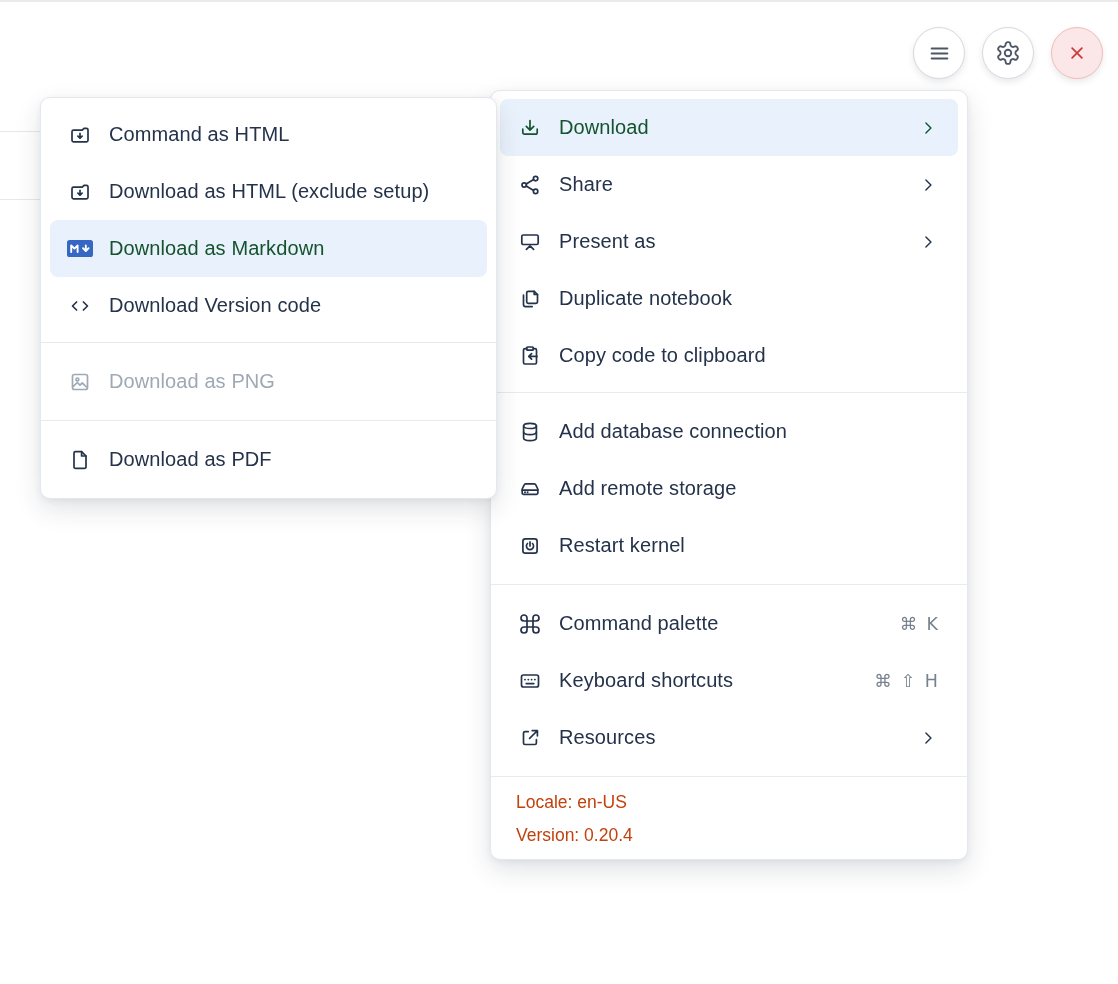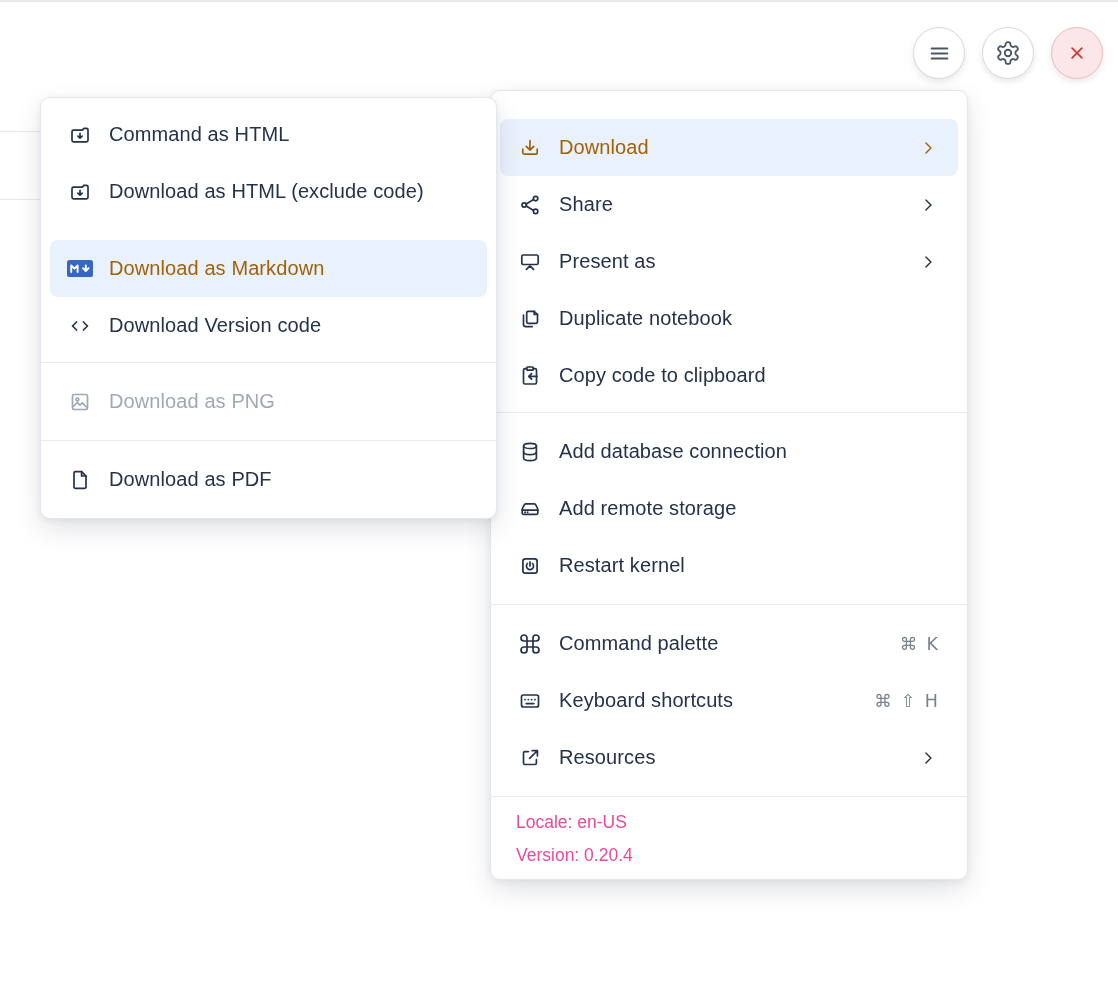--- a/index.html
+++ b/index.html
@@ -46,37 +46,37 @@
   .menu-group { padding: 8px 0; }
   .menu-group + .menu-group { border-top: 1px solid #e7eaee; padding: 10px 0; }
 
   .menu-item {
     height: 57px; margin: 0 9px; border-radius: 8px;
     display: flex; align-items: center;
     padding: 0 20px 0 16px; gap: 15px;
     font-size: 20px; letter-spacing: .1px;
     color: #24324a; cursor: pointer;
   }
-  .menu-item.selected { background: #e9f1fc; color: #a16207; margin-top: 20px; }
+  .menu-item.selected { background: #e9f1fc; color: #14532d; }
   .menu-item.disabled { color: #9fa9b6; cursor: default; }
 
   .mi-icon { width: 28px; display: flex; justify-content: center; flex: 0 0 28px; }
   .mi-label { white-space: nowrap; }
   .mi-right { margin-left: auto; display: flex; align-items: center; }
   .mi-shortcut {
     display: flex; gap: 9px; font-family: "DejaVu Sans", sans-serif;
     font-size: 17.5px; color: #78828f;
   }
   .mi-chevron { display: flex; color: inherit; }
 
   
   .menu-footer { border-top: 1px solid #e7eaee; padding: 9px 0 7px; }
   .menu-footer .foot-line {
     height: 33px; display: flex; align-items: center;
-    padding-left: 25px; font-size: 17.5px; color: #ec4899;
+    padding-left: 25px; font-size: 17.5px; color: #c2410c;
   }
 
   svg { display: block; }
 </style>
 </head>
 <body>
 
 <div class="canvas">
   <div class="top-hairline"></div>
   <div class="bg-line l1"></div>
@@ -281,21 +281,21 @@
             </span>
             <span class="mi-label">Command as HTML</span>
           </div>
           <div class="menu-item">
             <span class="mi-icon">
               <svg width="24" height="24" viewBox="0 0 24 24" fill="none" stroke="currentColor" stroke-width="1.7" stroke-linecap="round" stroke-linejoin="round">
                 <path d="M4 17.3V8.7a1.5 1.5 0 0 1 1.5-1.5h8.7l1.8-1.9h2.5A1.5 1.5 0 0 1 20 6.8v10.5a1.5 1.5 0 0 1-1.5 1.5h-13A1.5 1.5 0 0 1 4 17.3Z"></path>
                 <path d="M12 10.4v4.8M9.9 13.1 12 15.2l2.1-2.1"></path>
               </svg>
             </span>
-            <span class="mi-label">Download as HTML (exclude code)</span>
+            <span class="mi-label">Download as HTML (exclude setup)</span>
           </div>
           <div class="menu-item selected">
             <span class="mi-icon">
               <svg width="28" height="21" viewBox="0 0 28 21" fill="none">
                 <rect x="1" y="2" width="26" height="17" rx="2.6" fill="#3667c3"></rect>
                 <path d="M5.2 14V7.4l3.2 3.2 3.2-3.2V14" stroke="#fff" stroke-width="1.9" stroke-linecap="round" stroke-linejoin="round"></path>
                 <path d="M19.8 7.4v5.4M17 10.2l2.8 2.9 2.8-2.9" stroke="#fff" stroke-width="1.9" stroke-linecap="round" stroke-linejoin="round"></path>
               </svg>
             </span>
             <span class="mi-label">Download as Markdown</span>

